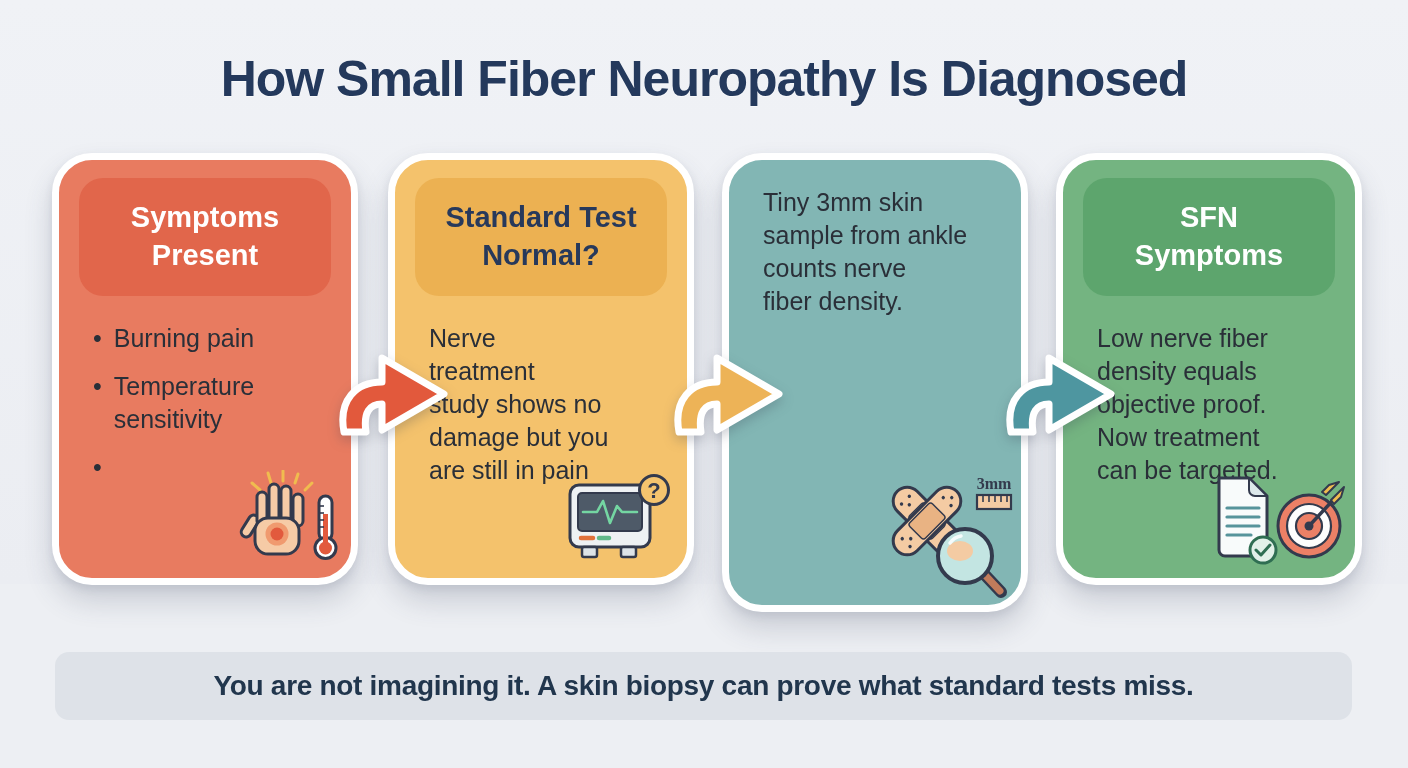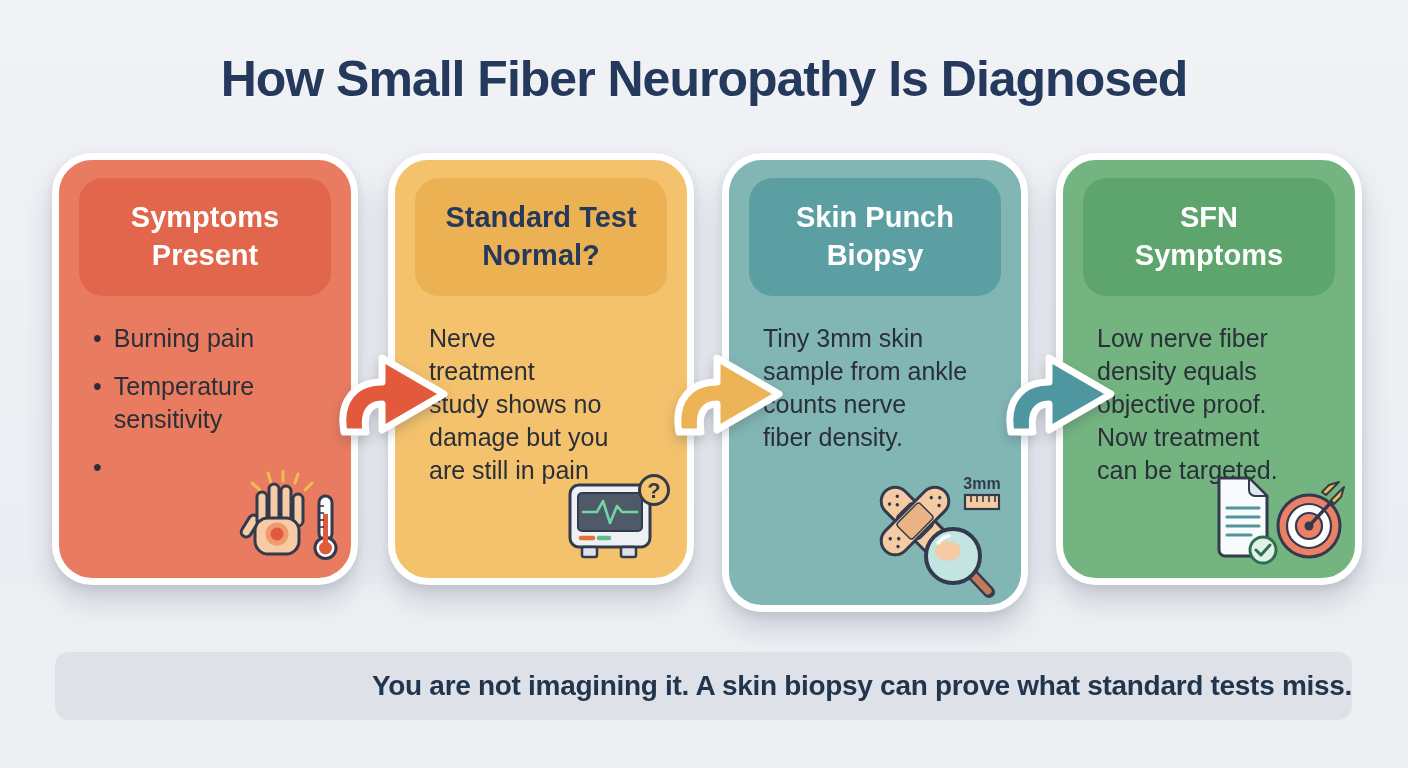--- a/index.html
+++ b/index.html
@@ -40,33 +40,33 @@
   .body-par { white-space:pre-line; margin-bottom:22px; }
 
   .bullet-list { list-style:none; }
   .bullet-item { display:flex; gap:12px; margin-bottom:15px; }
   .bullet-dot { font-size:25px; line-height:1.32; }
   .bullet-text { white-space:pre-line; }
 
   .card-icon { position:absolute; }
   .icon-hand  { right:8px;  bottom:6px;  width:122px; height:102px; }
   .icon-ecg   { right:16px; bottom:10px; width:105px; height:95px; }
-  .icon-biopsy{ right:16px;  bottom:4px;  width:140px; height:130px; }
+  .icon-biopsy{ right:4px;  bottom:4px;  width:140px; height:130px;font-family:Liberation Serif, serif; }
   .icon-proof { right:10px; bottom:10px; width:140px; height:100px; }
 
   .flow-arrow { position:absolute; top:338px; width:122px; height:102px; z-index:5; }
   .flow-arrow svg { filter:drop-shadow(0 5px 6px rgba(50,60,80,.25)); }
   .arrow-1 { left:330px; }
   .arrow-2 { left:665px; }
   .arrow-3 { left:997px; }
 
   .footer-banner {
     position:absolute; top:652px; left:55px; width:1297px; height:68px;
     background:#DEE2E8; border-radius:14px;
-    display:flex; align-items:center; justify-content:flex-end;
+    display:flex; align-items:center; justify-content:center;
   }
   .footer-text { font-size:28px; font-weight:700; color:#21364D; letter-spacing:-.3px; }
 </style>
 </head>
 <body>
 
 <div class="canvas">
 
   <div class="page-title">How Small Fiber Neuropathy Is Diagnosed</div>
 
@@ -152,24 +152,20 @@
         <rect x="55" y="74" width="15" height="10" rx="2" fill="#DDE3E7" stroke="#333A4D" stroke-width="2.5"></rect>
         <g>
           <circle cx="88" cy="17" r="14.5" fill="#F5C46E" stroke="#333A4D" stroke-width="3"></circle>
           <text x="88" y="25" text-anchor="middle" font-size="22" font-weight="700" fill="#333A4D">?</text>
         </g>
       </svg>
     </div>
   </div>
 
   <div class="card card-3" style="--card-bg: #82B6B4; --header-bg: #5C9FA2; --title-color: #FFFFFF;">
-    <div class="card-header">
-      <div class="card-title">Skin Punch
-Biopsy</div>
-    </div>
     <div class="card-body">
       <p class="body-par">Tiny 3mm skin
 sample from ankle
 counts nerve
 fiber density.</p>
     </div>
     <div class="card-icon icon-biopsy">
       <svg width="140" height="130" viewBox="0 0 140 130">
 
         <g>

